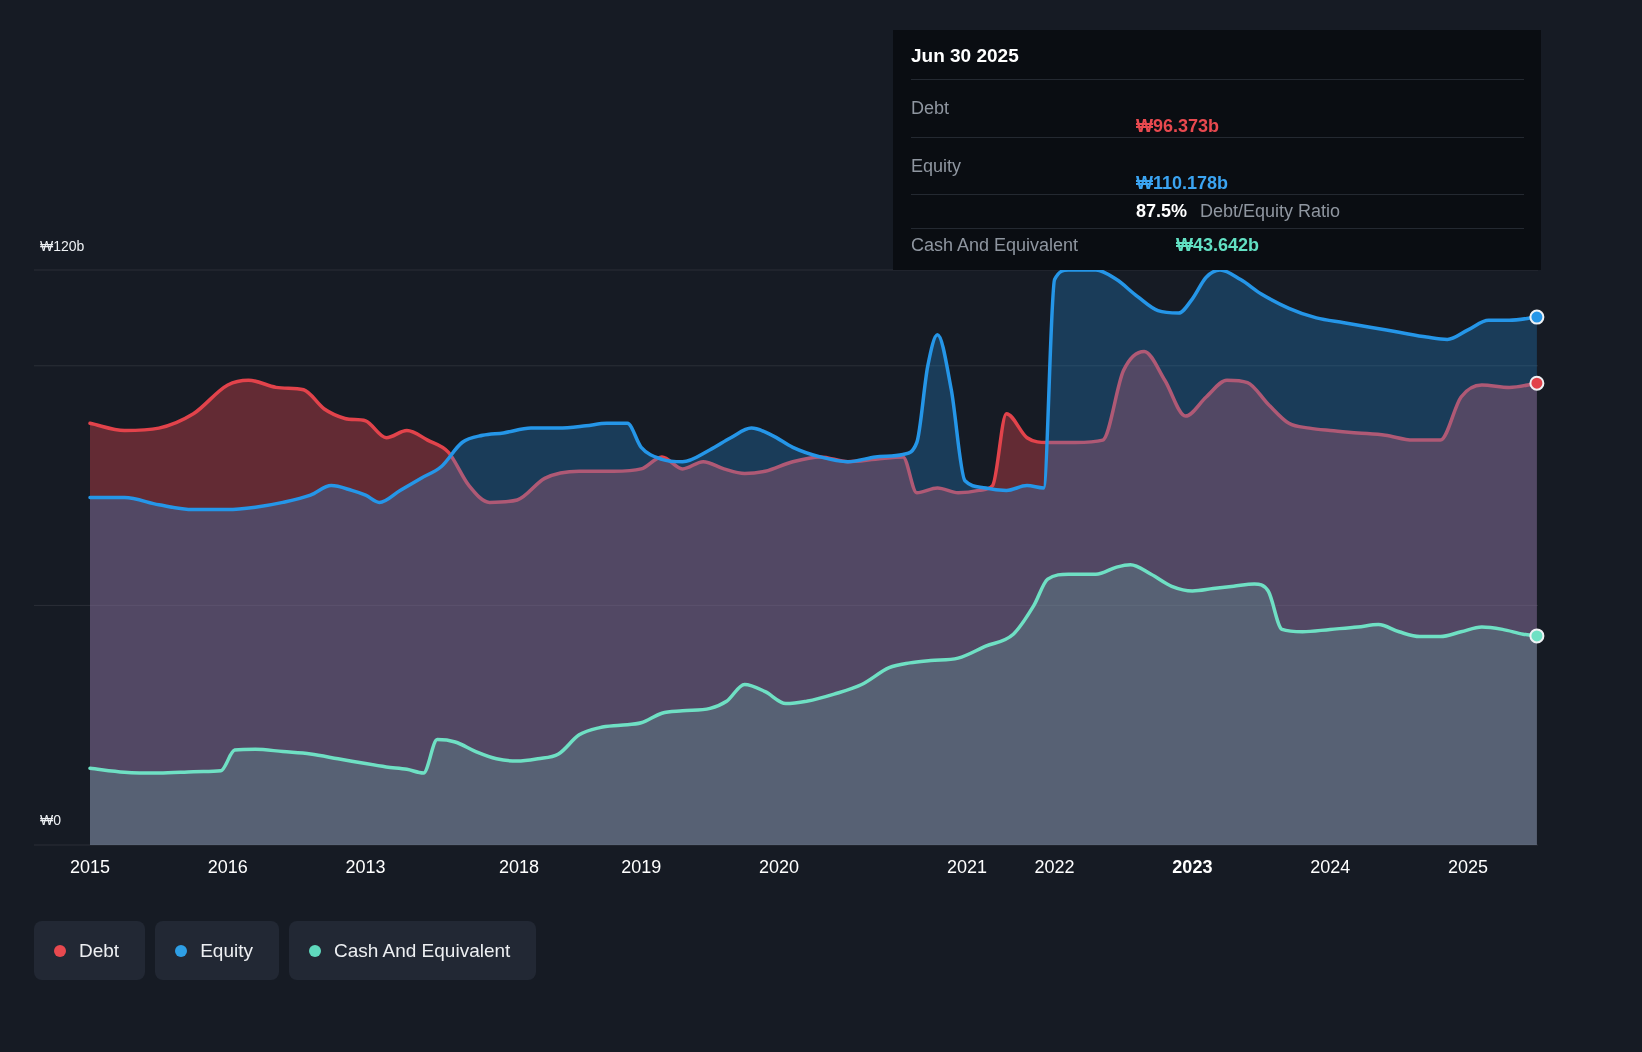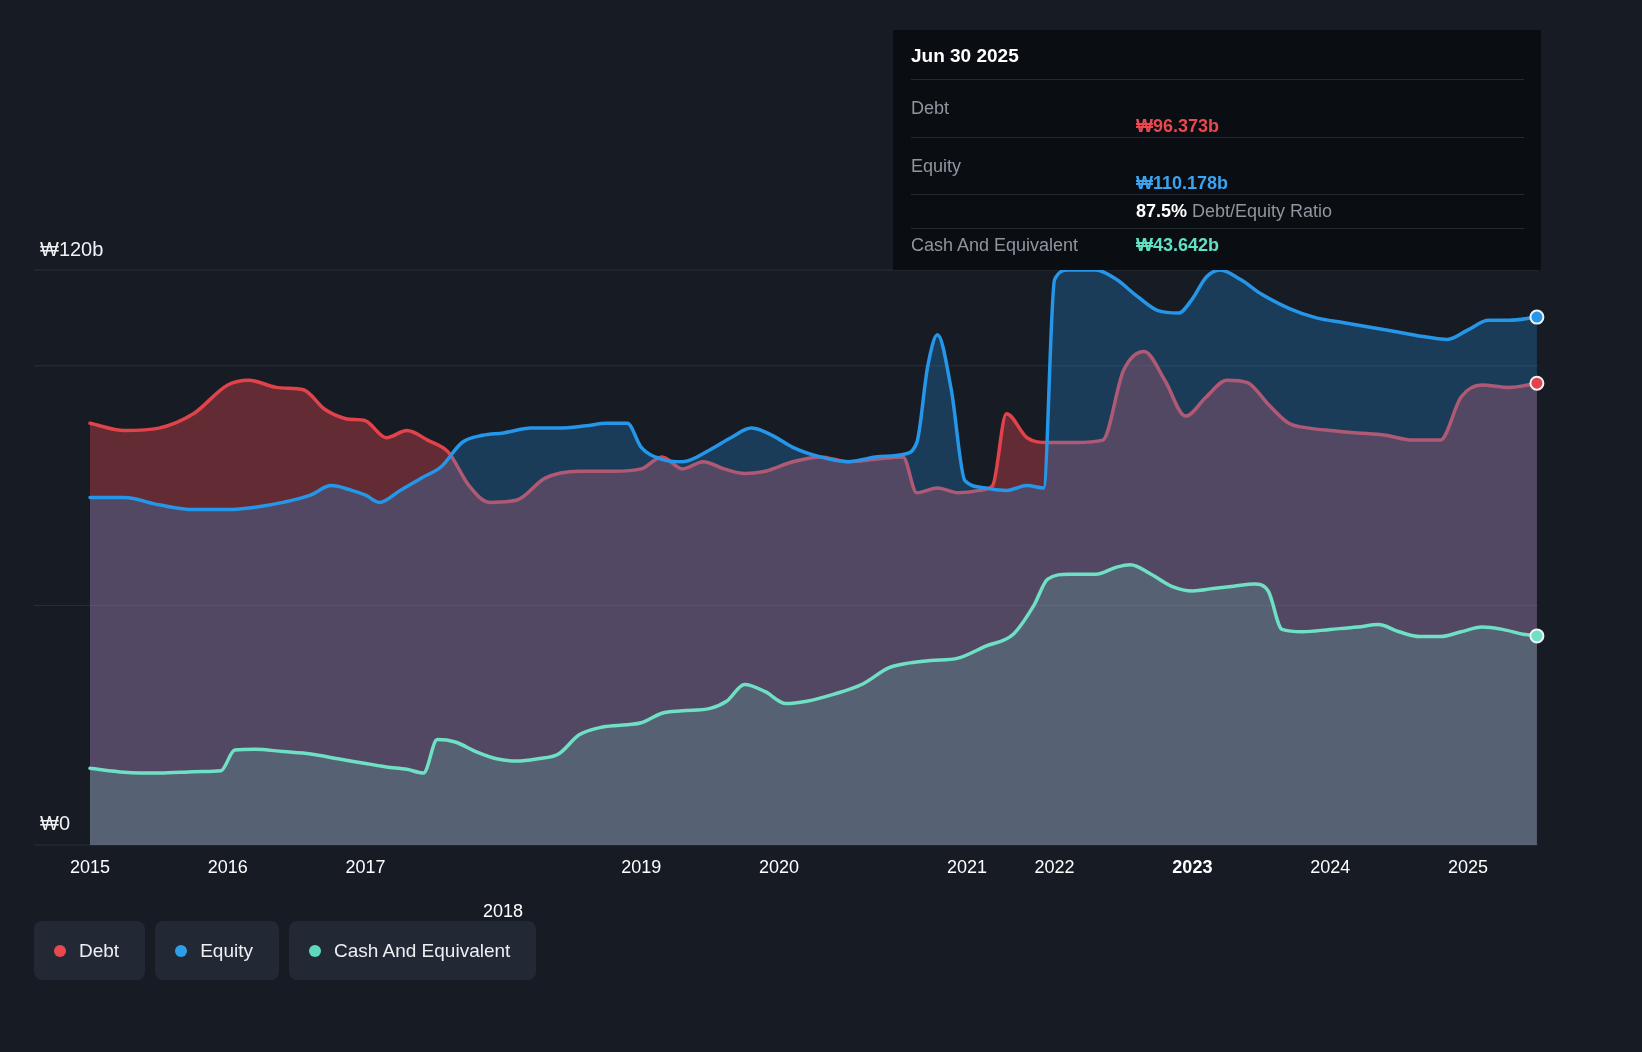--- a/index.html
+++ b/index.html
@@ -3,21 +3,21 @@
 <meta charset="utf-8">
 <style>
   html,body{margin:0;padding:0;background:#12161d;}
   .stage{
     position:relative;width:1642px;height:1052px;overflow:hidden;
     background:#161b24;
     font-family:"Liberation Sans", sans-serif;
   }
   #chart-svg{position:absolute;left:0;top:0;}
   .y-label{
-    position:absolute;left:40px;color:#eef1f4;font-size:20px;
+    position:absolute;left:40px;color:#eef1f4;font-size:14px;
   }
   #ylab-top{top:238px;}
   #ylab-zero{top:812px;}
   #x-axis{position:absolute;left:0;top:857px;width:1642px;height:30px;}
   .x-tick{
     position:absolute;width:96px;text-align:center;
     color:#ffffff;font-size:18px;
   }
   
   .tooltip{
@@ -25,21 +25,21 @@
     background:#0a0d12;padding:2px 17px 8px 18px;
   }
   .tt-title{font-size:19px;font-weight:700;color:#ffffff;padding:13px 0 12px 0;}
   .tt-row{
     display:flex;align-items:center;min-height:33px;
     border-top:1px solid #242931;font-size:18px;
   }
   .tt-label{width:225px;flex:0 0 225px;color:#8f96a0;}
   .tt-value{font-weight:700;}
   .tt-ratio-bold{font-weight:700;color:#ffffff;}
-  .tt-ratio-label{color:#8f96a0;font-weight:400;margin-left:0;}
+  .tt-ratio-label{color:#8f96a0;font-weight:400;margin-left:8px;}
   
   .legend{position:absolute;left:34px;top:921px;display:flex;gap:10px;}
   .legend-pill{
     display:flex;align-items:center;gap:13px;background:#222834;
     border-radius:8px;padding:0 26px 0 20px;height:59px;
     font-size:19px;color:#edeff2;cursor:pointer;
   }
   .legend-dot{width:12px;height:12px;border-radius:50%;flex:0 0 12px;}
 </style>
 </head>
@@ -73,22 +73,22 @@
         <circle cx="1536.9" cy="635.9" r="6.5" fill="#6fe0c4" stroke="#eef1f4" stroke-width="2"></circle>
       </g>
     </svg>
 
   <div class="y-label" id="ylab-top">₩120b</div>
   <div class="y-label" id="ylab-zero">₩0</div>
 
   <div id="x-axis">
       <span class="x-tick" style="left: 42px;">2015</span>
       <span class="x-tick" style="left: 179.8px;">2016</span>
-      <span class="x-tick" style="left: 317.6px;">2017</span>
-      <span class="x-tick" style="left: 455px; margin-top: 44px;">2018</span>
+      <span class="x-tick" style="left: 317.6px;">2013</span>
+      <span class="x-tick" style="left: 471px;">2018</span>
       <span class="x-tick" style="left: 593.2px;">2019</span>
       <span class="x-tick" style="left: 731px;">2020</span>
       <span class="x-tick" style="left: 919px;">2021</span>
       <span class="x-tick" style="left: 1006.6px;">2022</span>
       <span class="x-tick" style="left: 1144.4px; font-weight: bold;">2023</span>
       <span class="x-tick" style="left: 1282.2px;">2024</span>
       <span class="x-tick" style="left: 1420px;">2025</span>
     </div>
 
   <div class="tooltip">
@@ -107,21 +107,21 @@
     <div class="tt-row">
       <span class="tt-label"></span>
       <span>
         <span class="tt-ratio-bold">87.5%</span>
         <span class="tt-ratio-label">Debt/Equity Ratio</span>
       </span>
     </div>
 
     <div class="tt-row">
       <span class="tt-label">Cash And Equivalent</span>
-      <span class="tt-value" style="color: rgb(98, 224, 195);">₩43.642b</span>
+      <span class="tt-value" style="color: rgb(98, 224, 195); margin-left: 40px;">₩43.642b</span>
     </div>
   </div>
 
   <div class="legend">
     <div class="legend-pill">
       <span class="legend-dot" style="background: rgb(232, 73, 79);"></span>
       <span>Debt</span>
     </div>
     <div class="legend-pill">
       <span class="legend-dot" style="background: rgb(46, 159, 230);"></span>

